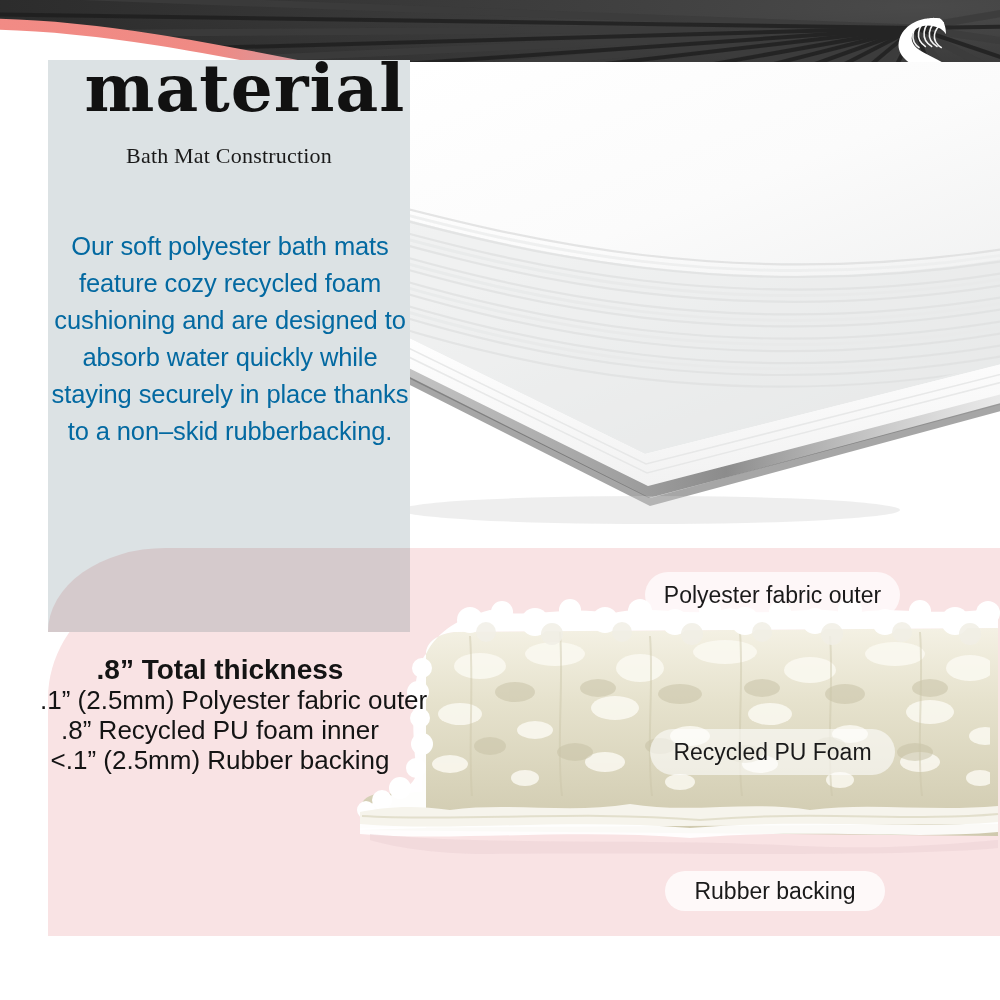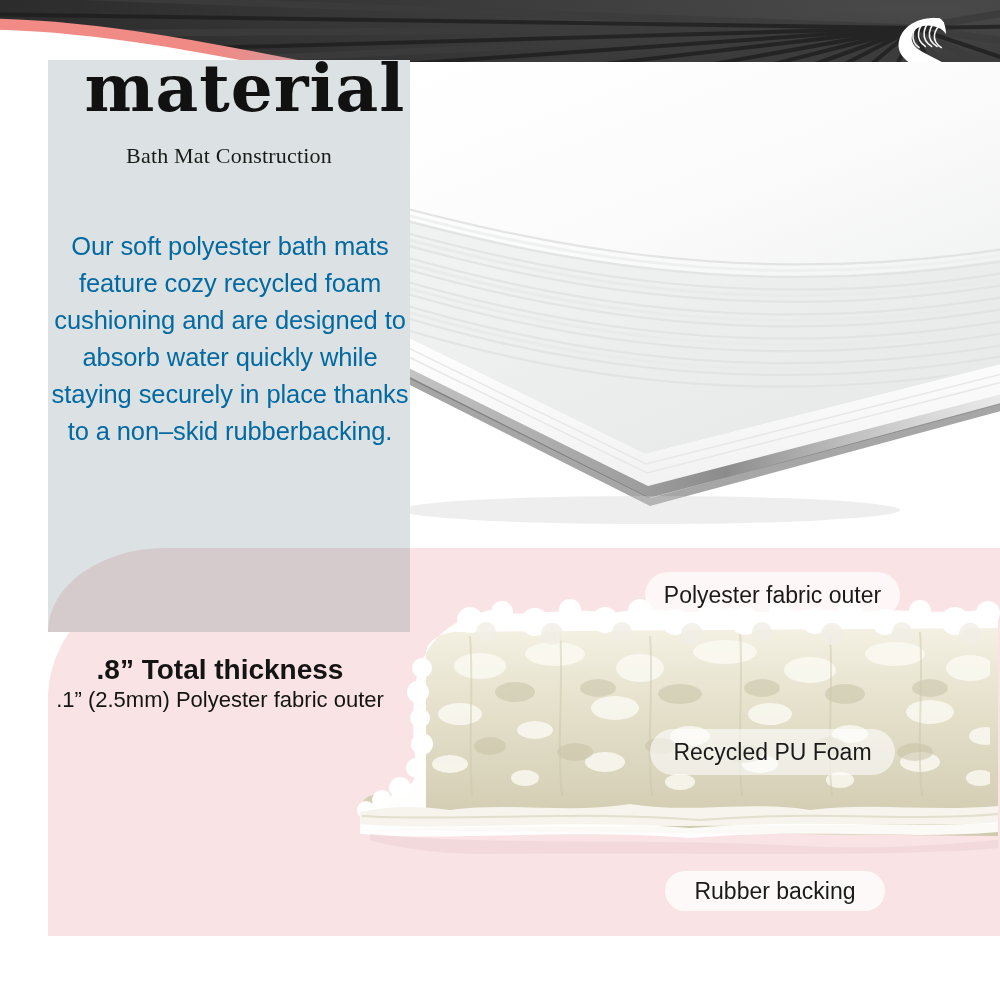--- a/index.html
+++ b/index.html
@@ -29,21 +29,21 @@
   
   .title{position:absolute;left:48px;top:52px;width:362px;text-align:center;
          font-family:"DejaVu Serif","Liberation Serif",serif;font-weight:700;
          font-size:66px;line-height:72px;letter-spacing:1px;color:#111111;padding-left:16px;}
   .subtitle{position:absolute;left:48px;top:142px;width:362px;text-align:center;
             font-size:22px;line-height:28px;color:#1a1a1a;letter-spacing:.2px;font-family:Liberation Serif, serif;}
   .body-copy{position:absolute;left:46px;top:228px;width:368px;text-align:center;
              font-size:25.5px;line-height:37px;color:#0369a1;letter-spacing:-.1px;}
 
   .spec{position:absolute;left:40px;top:655px;width:360px;text-align:center;color:#141414;}
-  .spec .line{font-size:22px;line-height:30px;white-space:nowrap;}
+  .spec .line{font-size:26px;line-height:30px;white-space:nowrap;}
   .spec .line.bold{font-weight:700;font-size:28px;}
 
   
   .pill{position:absolute;display:flex;align-items:center;justify-content:center;
         border-radius:999px;font-size:23px;color:#1a1a1a;white-space:nowrap;}
   .pill-fabric{left:645px;top:572px;width:255px;height:46px;background:rgba(255,255,255,.72);}
   .pill-foam{left:650px;top:729px;width:245px;height:46px;background:rgba(255,255,255,.58);}
   .pill-rubber{left:665px;top:871px;width:220px;height:40px;background:rgba(255,255,255,.78);}
 
   
@@ -321,19 +321,21 @@
     </svg>
   </div>
 
   <div class="title">material</div>
   <div class="subtitle">Bath Mat Construction</div>
   <div class="body-copy">Our soft polyester bath mats feature cozy recycled foam cushioning and are designed to absorb water quickly while staying securely in place thanks to a non–skid rubberbacking.</div>
 
   <div class="spec">
     <div class="line bold">.8” Total thickness</div>
     <div class="line">.1” (2.5mm) Polyester fabric outer</div>
+    <div class="line">.8” Recycled PU foam inner</div>
+    <div class="line">&lt;.1” (2.5mm) Rubber backing</div>
   </div>
 
   <div class="pill pill-foam">Recycled PU Foam</div>
   <div class="pill pill-fabric">Polyester fabric outer</div>
   <div class="pill pill-rubber">Rubber backing</div>
 
 </div>
 
 </body></html>

